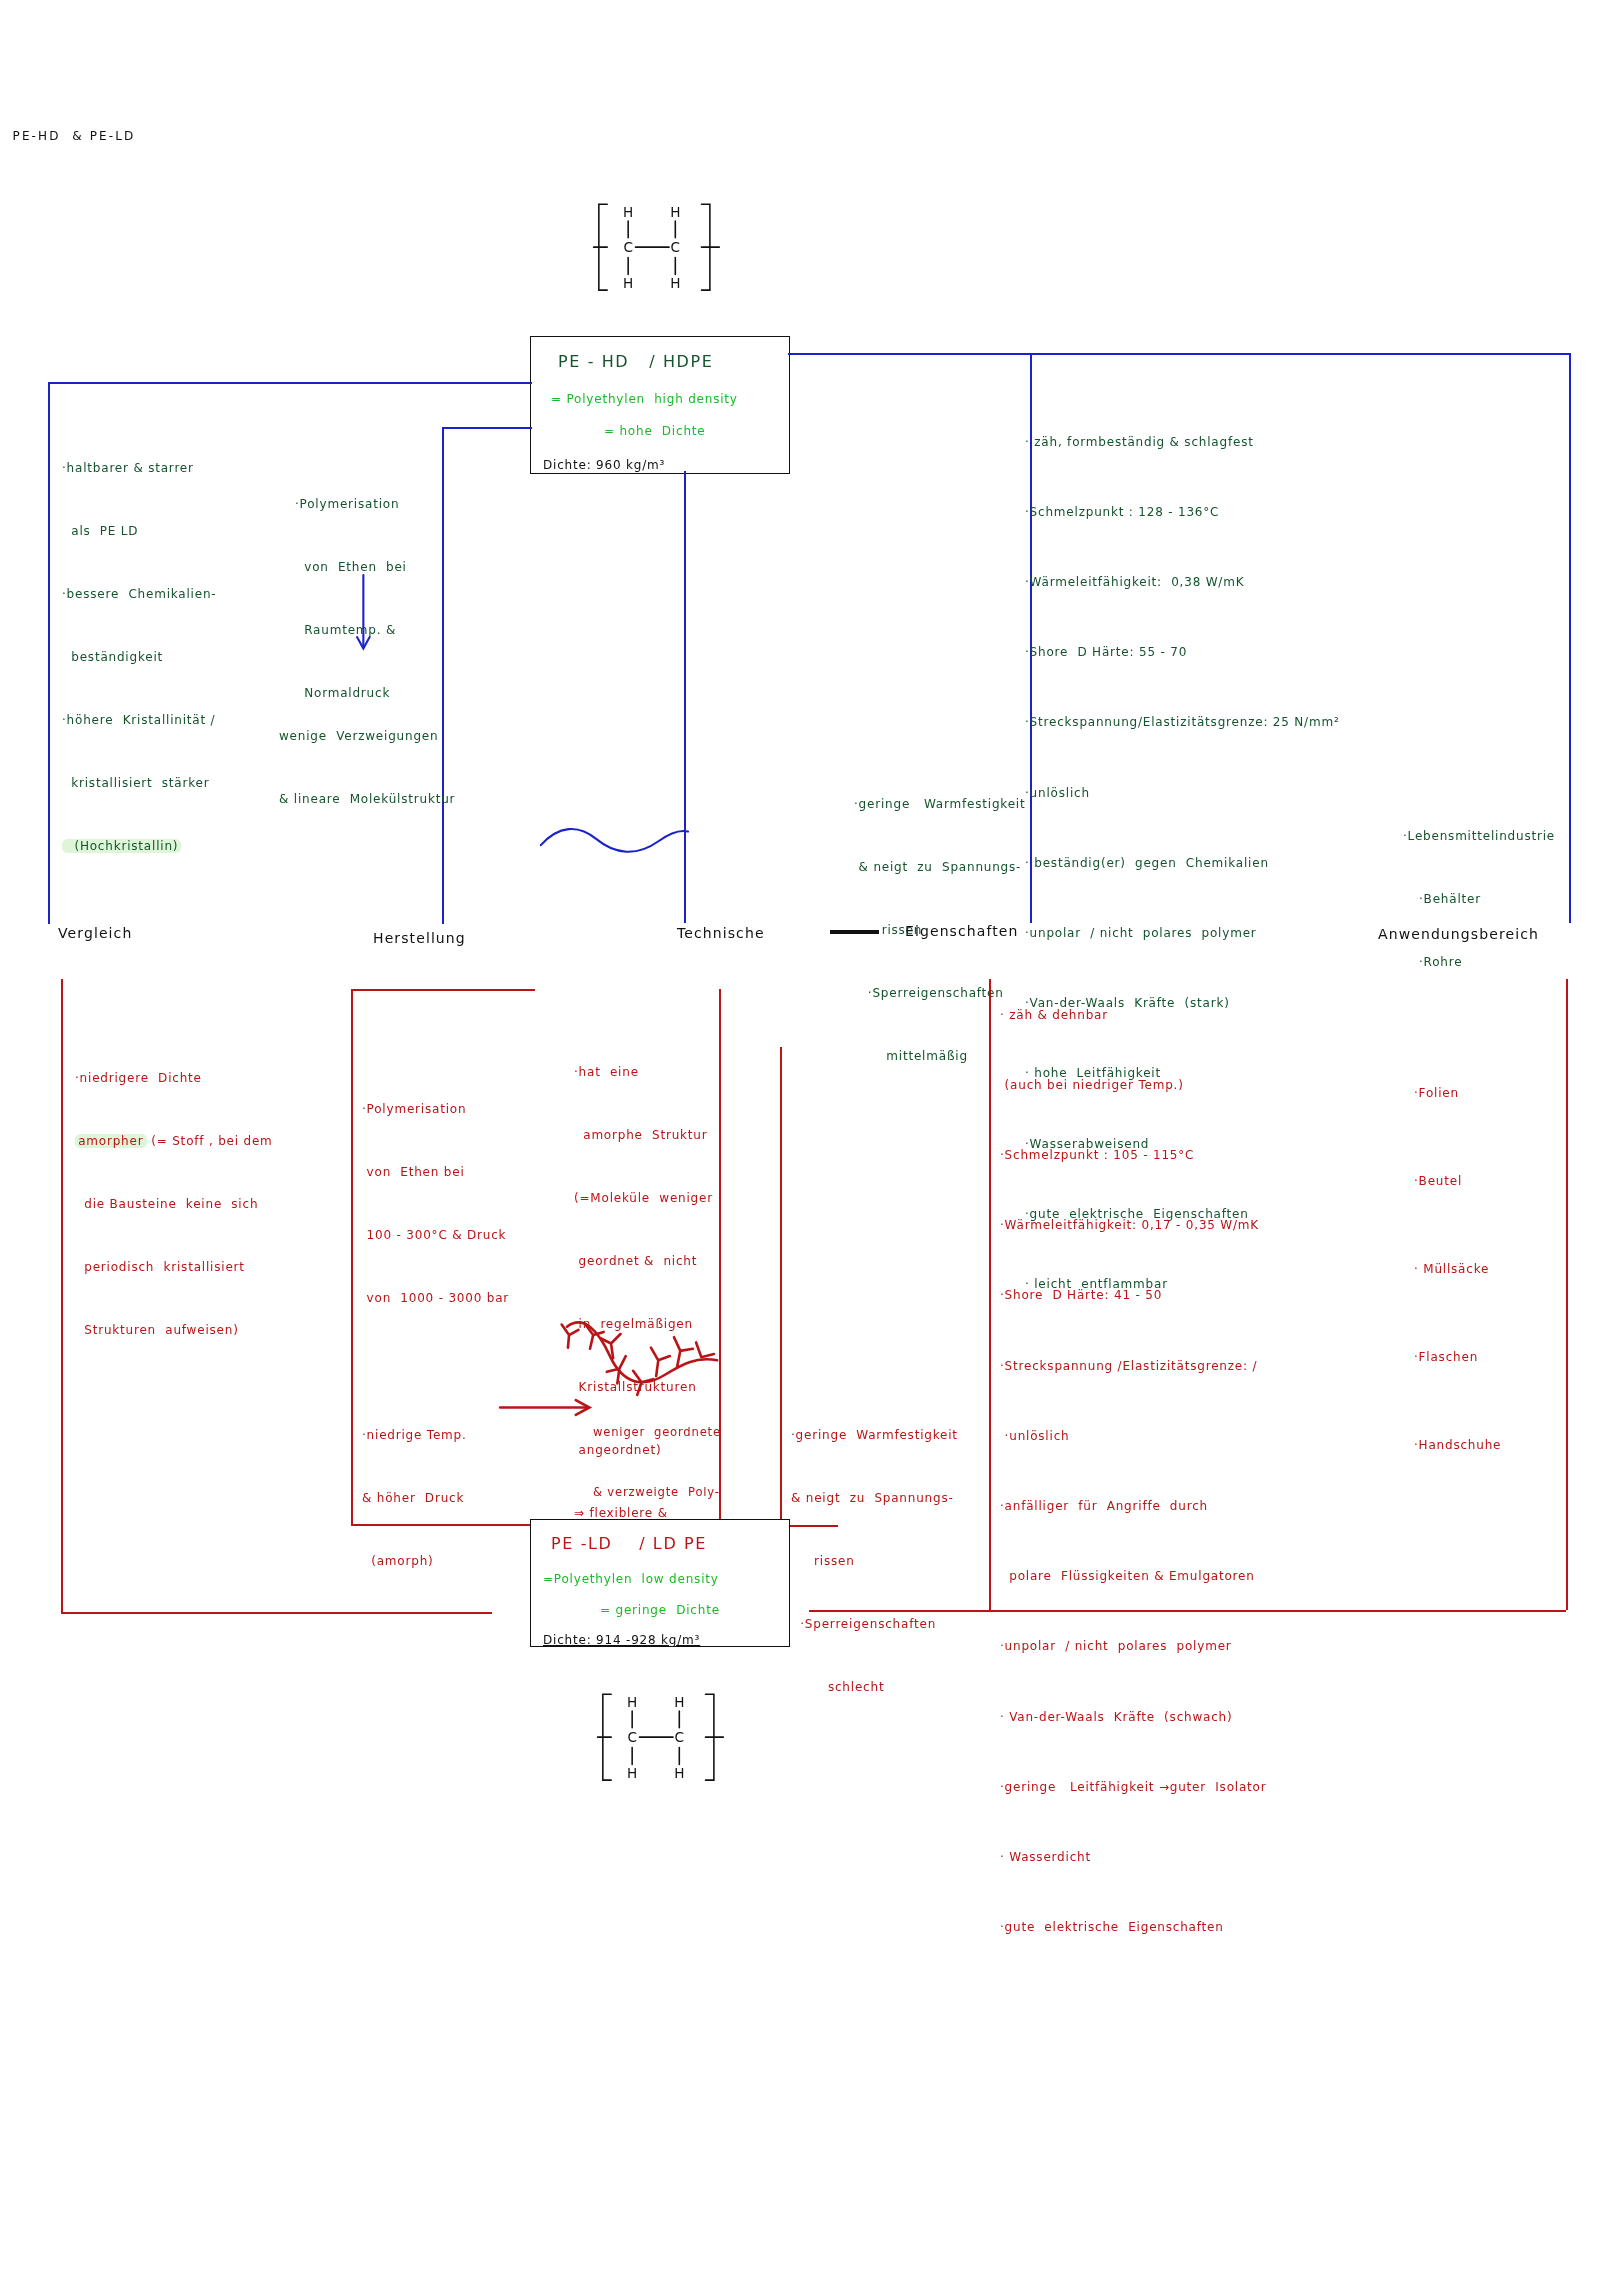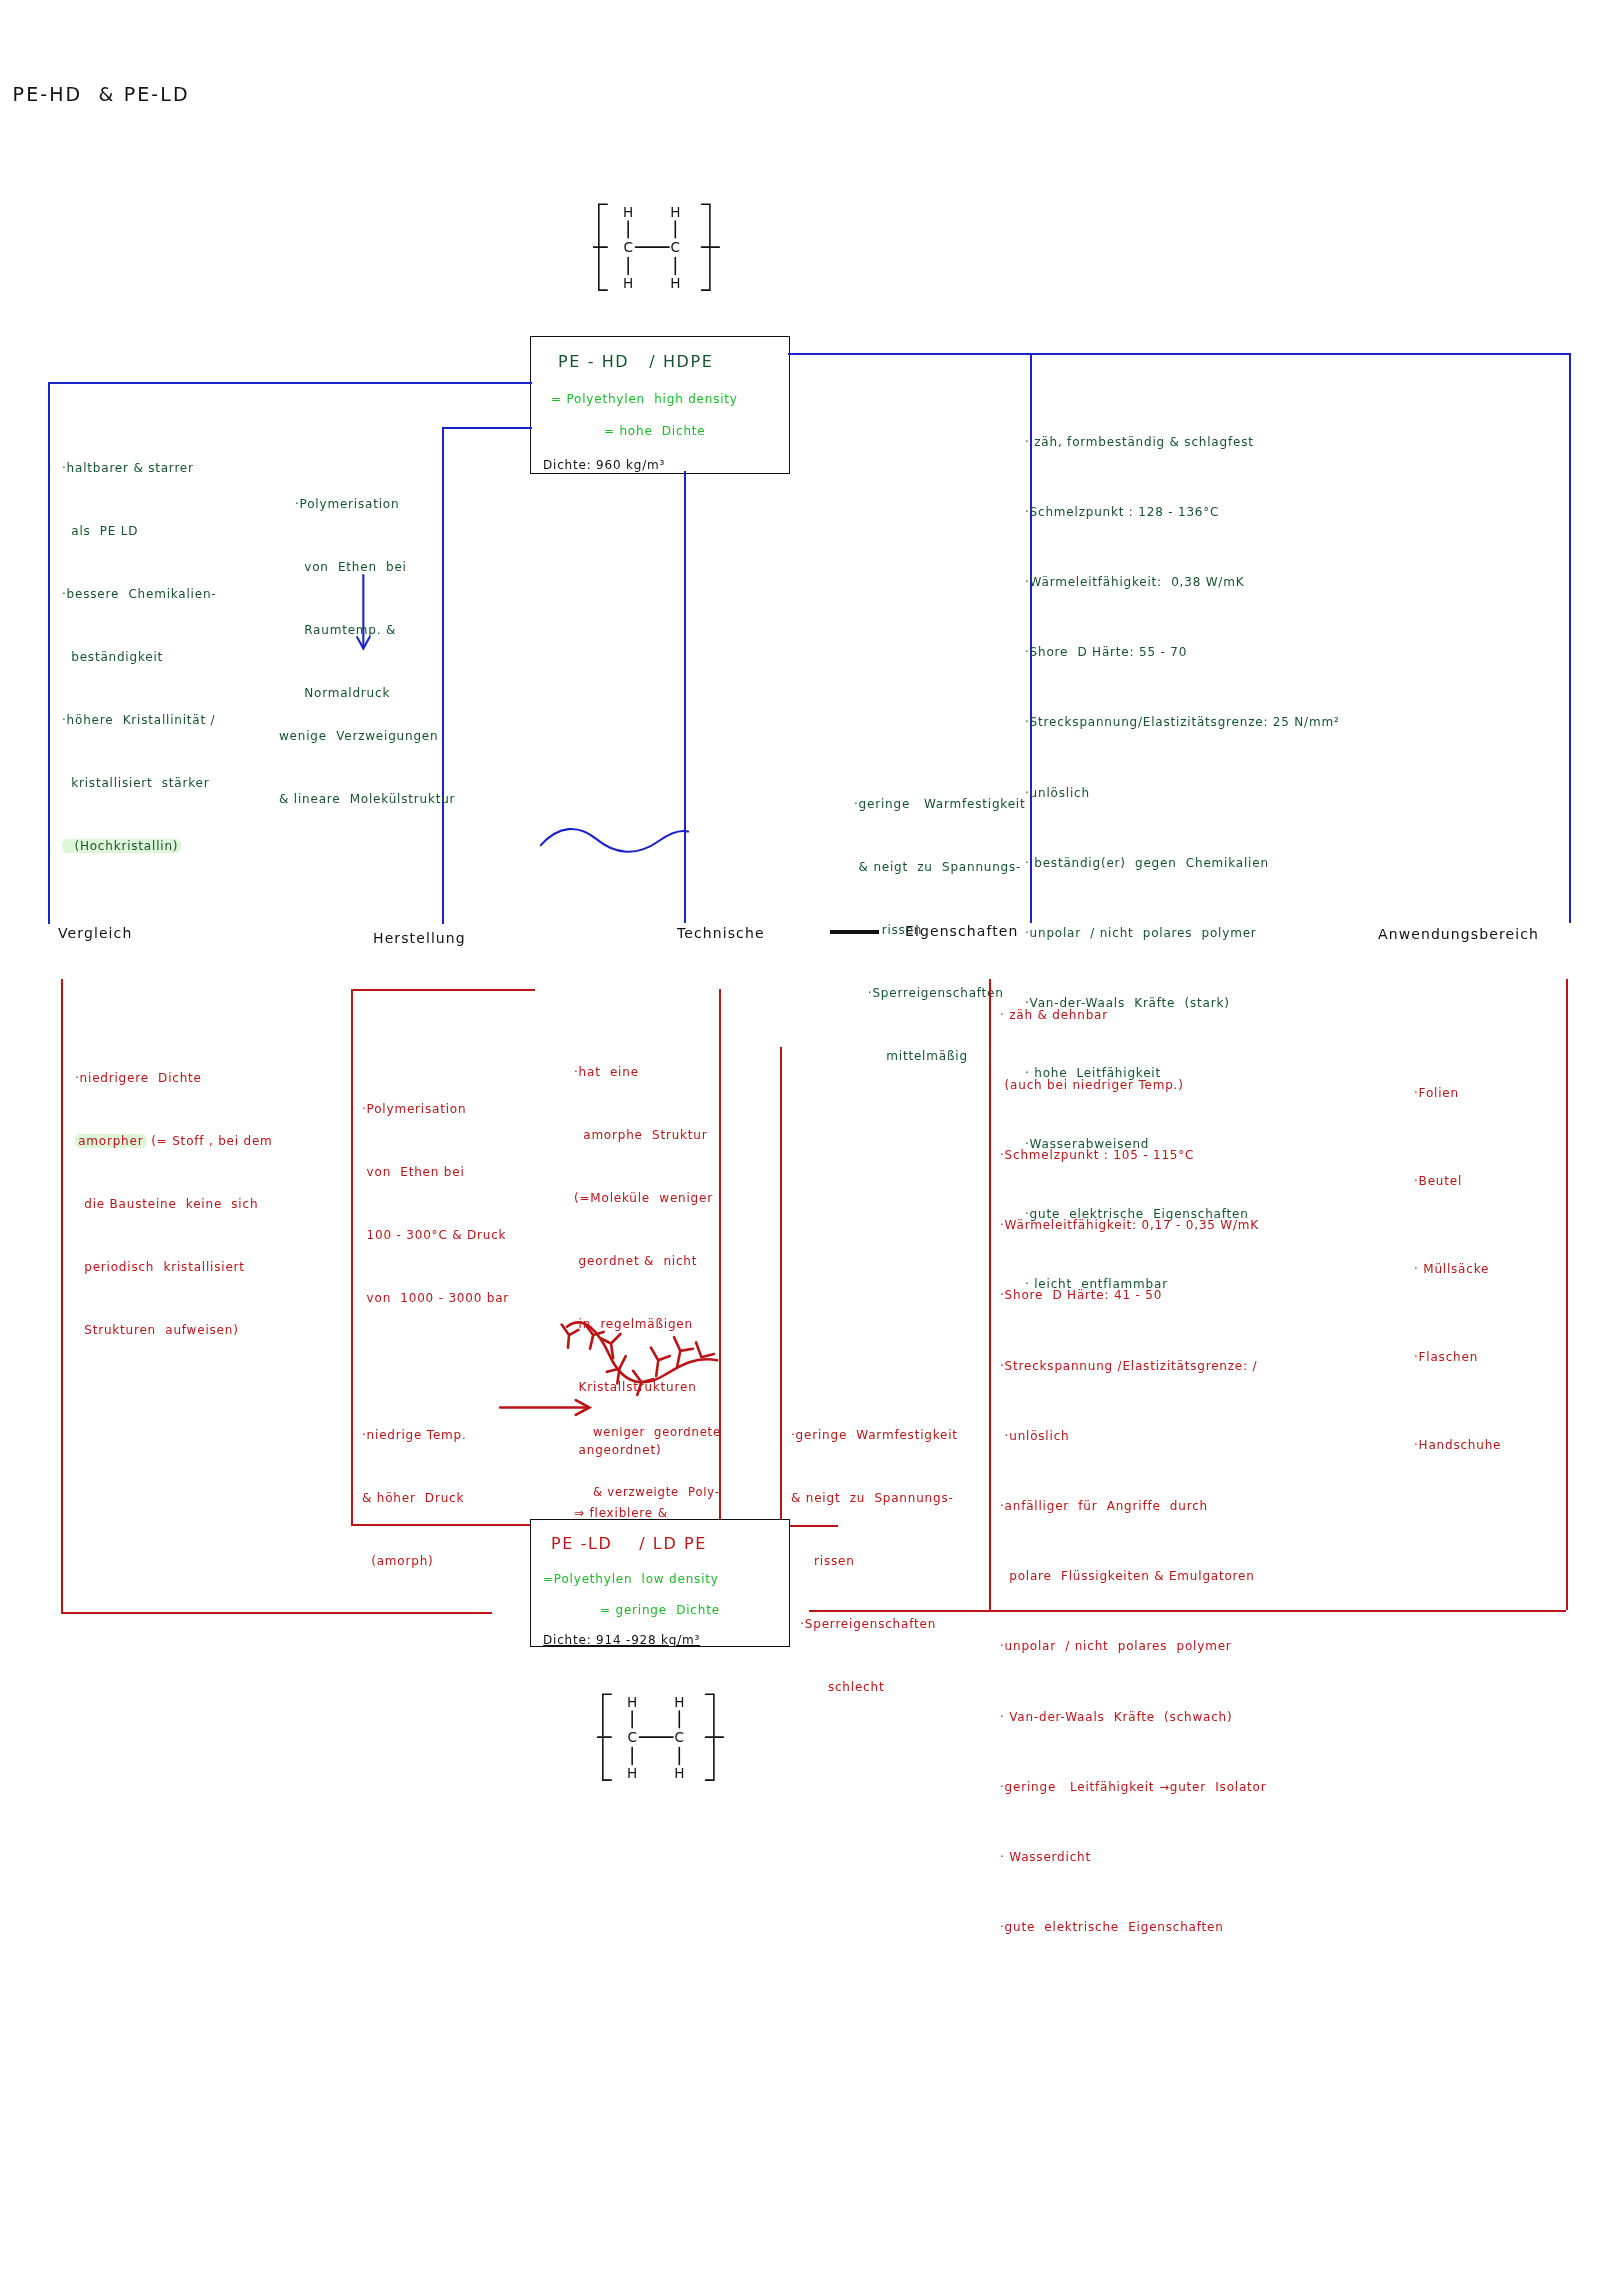--- a/index.html
+++ b/index.html
@@ -14,21 +14,21 @@
     font-family:"DejaVu Sans", sans-serif;
     letter-spacing:0.8px;
     line-height:1.75;
     white-space:pre;
   }
   .blue{color:#14532d;}
   .red{color:#bb1417;}
   .green{color:#18bb26;}
   .black{color:#111111;}
   .hl{background:#dff5d8; border-radius:5.3px; padding:0 3.2px;}
-  .title{font-size:19px; letter-spacing:2.1px;}
+  .title{font-size:12px; letter-spacing:2.1px;margin-top:48px;}
   .boxlabel{font-size:16px; letter-spacing:1.6px;}
   .body{font-size:12px;}
   .head{font-size:14px; letter-spacing:1.1px;}
   .small{font-size:11.6px;}
   
   .kbox{border:1.6px solid #111; background:#fff;}
   
   .ln{position:absolute; background:#1a23c8;}
   .lnr{position:absolute; background:#bb1417;}
   .lnb{position:absolute; background:#111;}
@@ -132,20 +132,25 @@
     <div>·unlöslich</div>
     <div>· beständig(er)  gegen  Chemikalien</div>
     <div>·unpolar  / nicht  polares  polymer</div>
     <div>·Van-der-Waals  Kräfte  (stark)</div>
     <div>· hohe  Leitfähigkeit</div>
     <div>·Wasserabweisend</div>
     <div>·gute  elektrische  Eigenschaften</div>
     <div>· leicht  entflammbar</div>
   </div>
 
+  <div class="abs hw blue body" style="left:1403px; top:784px;">
+    <div>·Lebensmittelindustrie</div>
+    <div style="margin-left:16px;">·Behälter</div>
+    <div style="margin-left:16px;">·Rohre</div>
+  </div>
 
   <div class="abs hw black head" style="left:58px; top:921px;">Vergleich</div>
   <div class="abs hw black head" style="left:373px; top:926px;">Herstellung</div>
   <div class="abs hw black head" style="left:677px; top:921px;">Technische</div>
   <div class="lnb" style="left:830px; top:930px; width:49px; height:3.7px;"></div>
   <div class="abs hw black head" style="left:905px; top:919px;">Eigenschaften</div>
   <div class="abs hw black head" style="left:1378px; top:922px;">Anwendungsbereich</div>
 
   <div class="lnr" style="left:61px; top:979px; width:1.6px; height:634px;"></div>
   <div class="lnr" style="left:61px; top:1612px; width:431px; height:1.6px;"></div>

